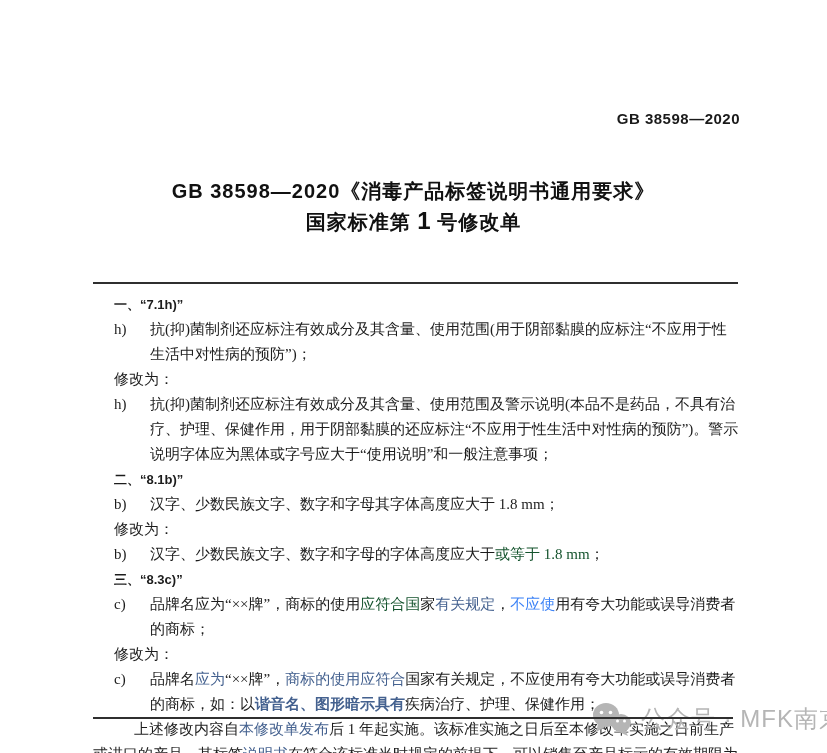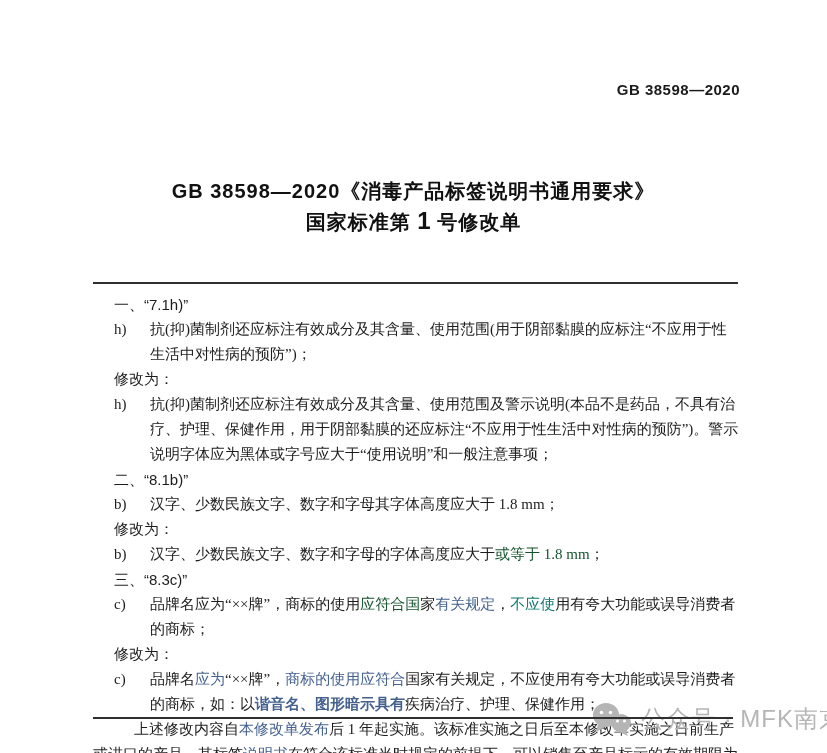--- a/index.html
+++ b/index.html
@@ -6,21 +6,21 @@
   body {
     width: 827px; height: 753px;
     background: #ffffff;
     position: relative;
     overflow: hidden;
     font-family: "Liberation Serif", "DejaVu Serif", serif;
     color: #1c1c1c;
   }
   .doc-code {
     position: absolute;
-    top: 81px; right: 87px;
+    top: 110px; right: 87px;
     font-family: "Liberation Sans", "DejaVu Sans", sans-serif;
     font-weight: 700;
     font-size: 15px;
     letter-spacing: 0.5px;
     color: #1a1a1a;
   }
   .title-block {
     position: absolute;
     top: 177px; left: 0; width: 827px;
     text-align: center;
@@ -44,22 +44,22 @@
   .rule-top { top: 282px; width: 645px; }
   .rule-bottom { top: 717px; width: 640px; }
   .doc-body {
     position: absolute;
     top: 292px; left: 93px; width: 648px;
     font-size: 15px;
     line-height: 25px;
   }
   .blk-heading {
     font-family: "Liberation Sans", "DejaVu Sans", sans-serif;
-    font-weight: 400;
-    font-size: 15px;
+    font-weight: 700;
+    font-size: 13px;
     padding-left: 21px;
   }
   .blk-plain { padding-left: 21px; }
   .blk-item { display: flex; padding-left: 21px; }
   .item-label { flex: none; width: 36px; }
   .item-text { flex: 1; min-width: 0; }
   .closing { text-indent: 41px; }
   .watermark {
     position: absolute;
     left: 592px; top: 701px;
@@ -103,21 +103,21 @@
       <div class="item-text"><span>汉字、少数民族文字、数字和字母其字体高度应大于 1.8 mm；</span></div>
     </div>
     <div class="blk-plain">修改为：</div>
     <div class="blk-item">
       <div class="item-label">b)</div>
       <div class="item-text"><span>汉字、少数民族文字、数字和字母的字体高度应大于</span><span class="tint" style="color: #14532d;">或等于 1.8 mm</span><span>；</span></div>
     </div>
     <div class="blk-heading">三、“8.3c)”</div>
     <div class="blk-item">
       <div class="item-label">c)</div>
-      <div class="item-text"><span>品牌名应为“××牌”，商标的使用</span><span class="tint" style="color: #14532d; margin-top: 21px;">应符合国</span><span>家</span><span class="tint" style="color: rgb(68, 97, 143); text-align: center;">有关规定</span><span>，</span><span class="tint" style="color: #0f766e;">不应使</span><span>用有夸大功能或误导消费者的商标；</span></div>
+      <div class="item-text"><span>品牌名应为“××牌”，商标的使用</span><span class="tint" style="color: #14532d; margin-top: 21px;">应符合国</span><span>家</span><span class="tint" style="color: rgb(68, 97, 143); text-align: center;">有关规定</span><span>，</span><span class="tint" style="color: #3b82f6;">不应使</span><span>用有夸大功能或误导消费者的商标；</span></div>
     </div>
     <div class="blk-plain">修改为：</div>
     <div class="blk-item">
       <div class="item-label">c)</div>
       <div class="item-text"><span>品牌名</span><span class="tint" style="color: rgb(68, 97, 143);">应为</span><span>“××牌”，</span><span class="tint" style="color: rgb(68, 97, 143);">商标的使用应符合</span><span>国家有关规定，不应使用有夸大功能或误导消费者的商标，如：以</span><span class="tint" style="color: rgb(68, 97, 143); font-weight: bold;">谐音名、图形暗示具有</span><span>疾病治疗、护理、保健作用；</span></div>
     </div>
     <div class="closing"><span>上述修改内容自</span><span class="tint" style="color: rgb(68, 97, 143);">本修改单发布</span><span>后 1 年起实施。该标准实施之日后至本修改单实施之日前生产或进口的产品，其标签</span><span class="tint" style="color: rgb(68, 97, 143);">说明书</span><span>在符合该标准当时规定的前提下，可以销售至产品标示的有效期限为止。</span></div>
   </div>
 
 <div class="rule rule-bottom" style="background: rgb(47, 47, 47);"></div>

